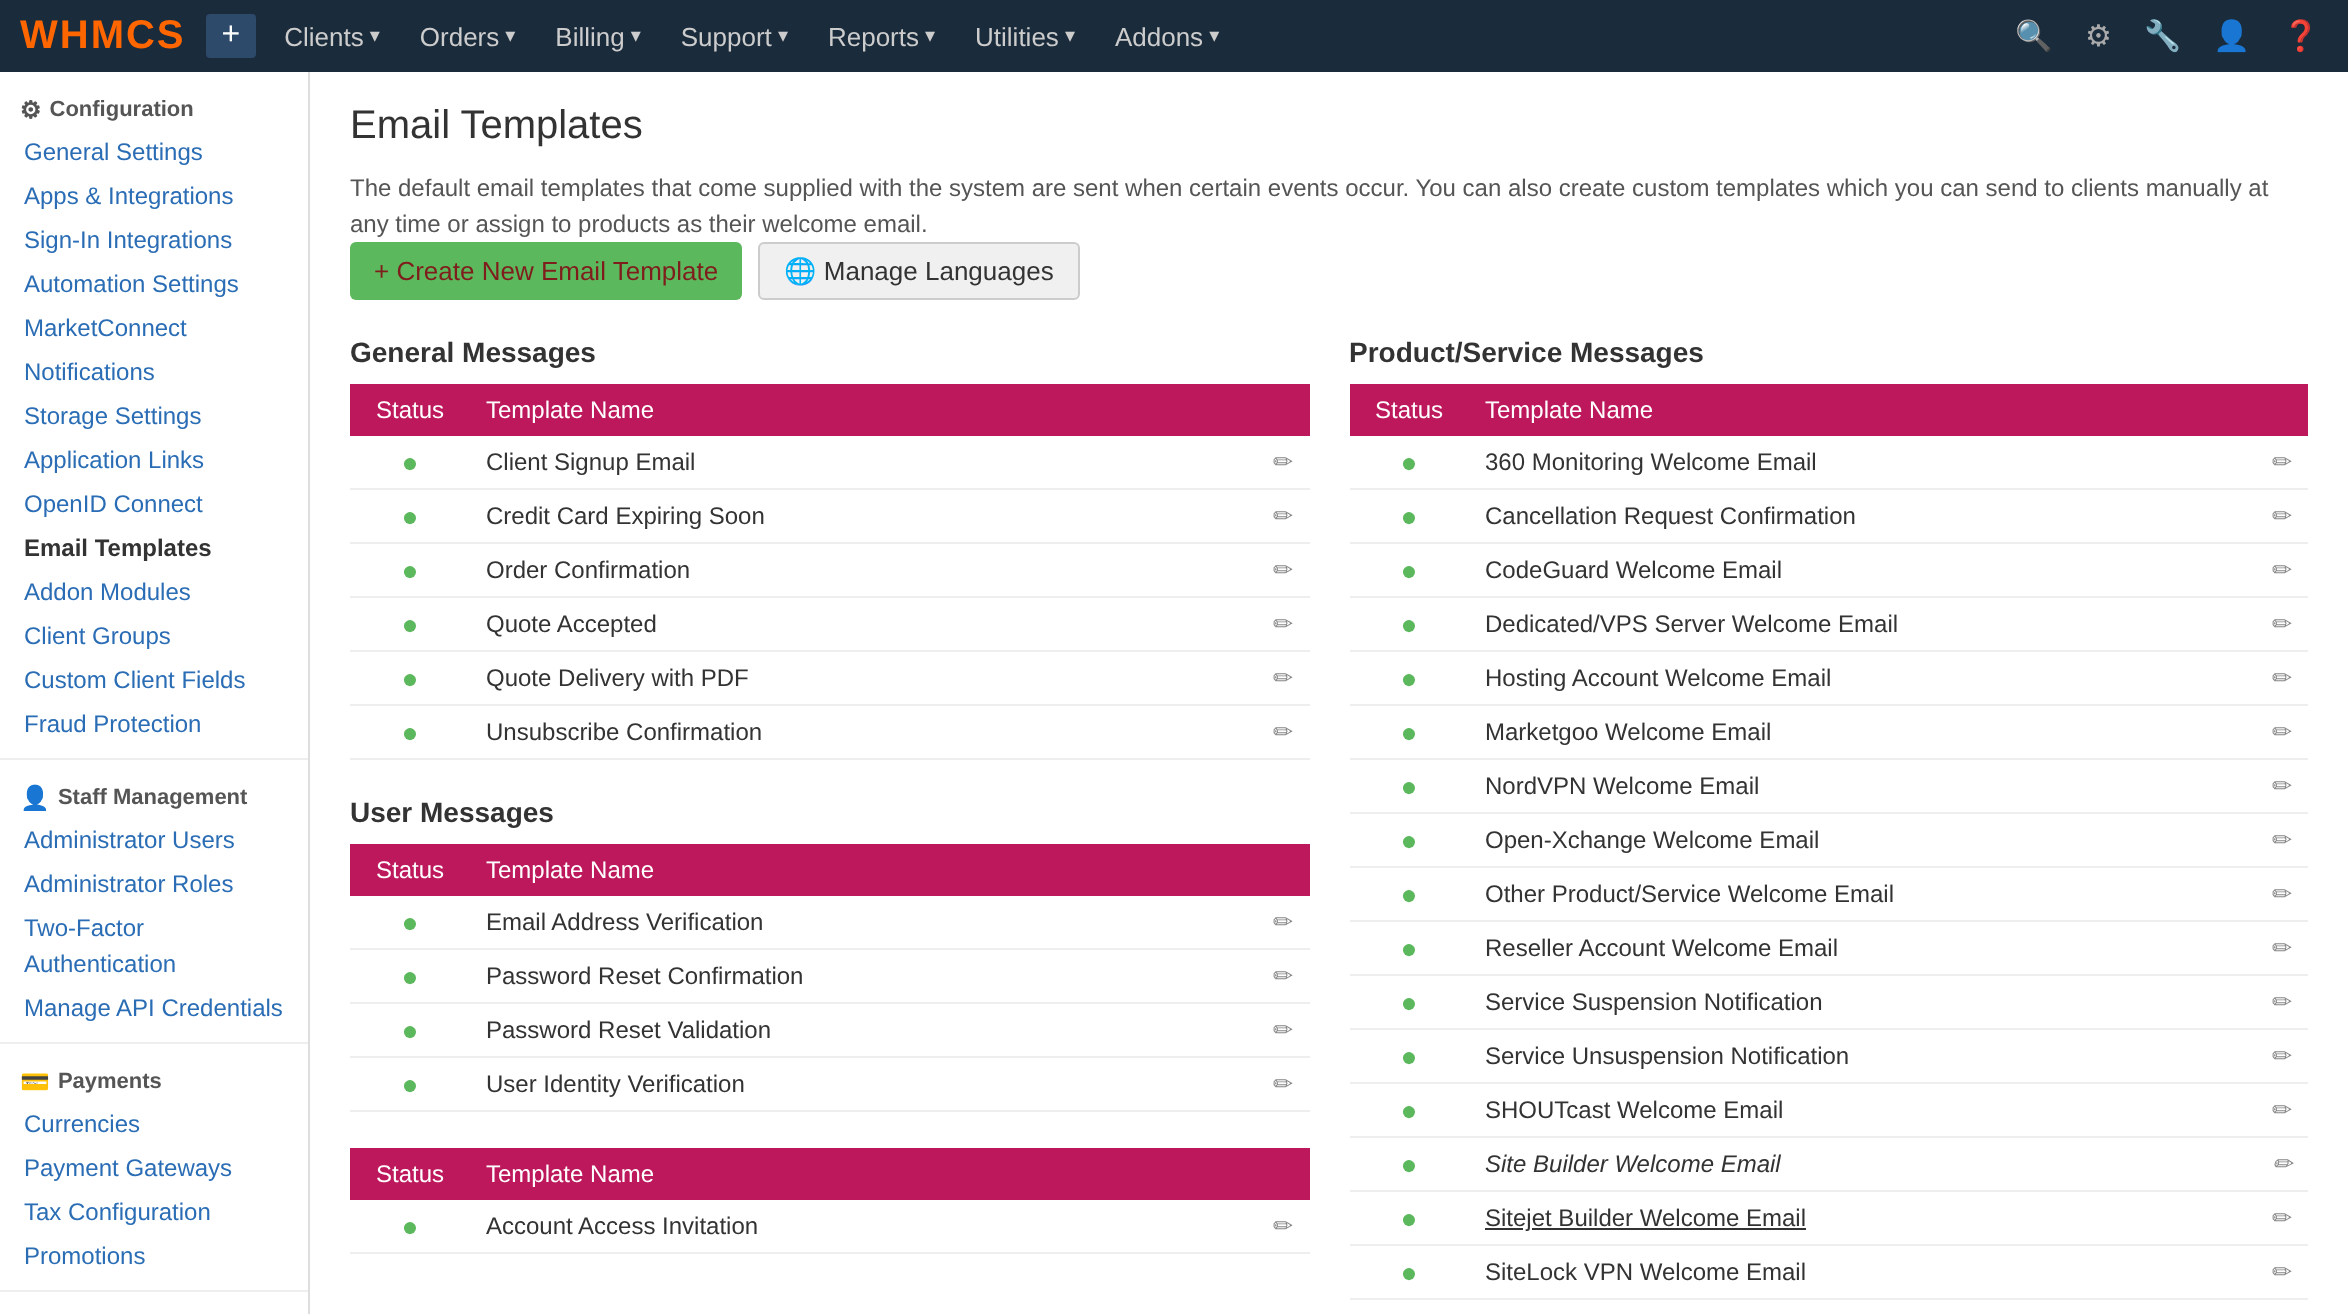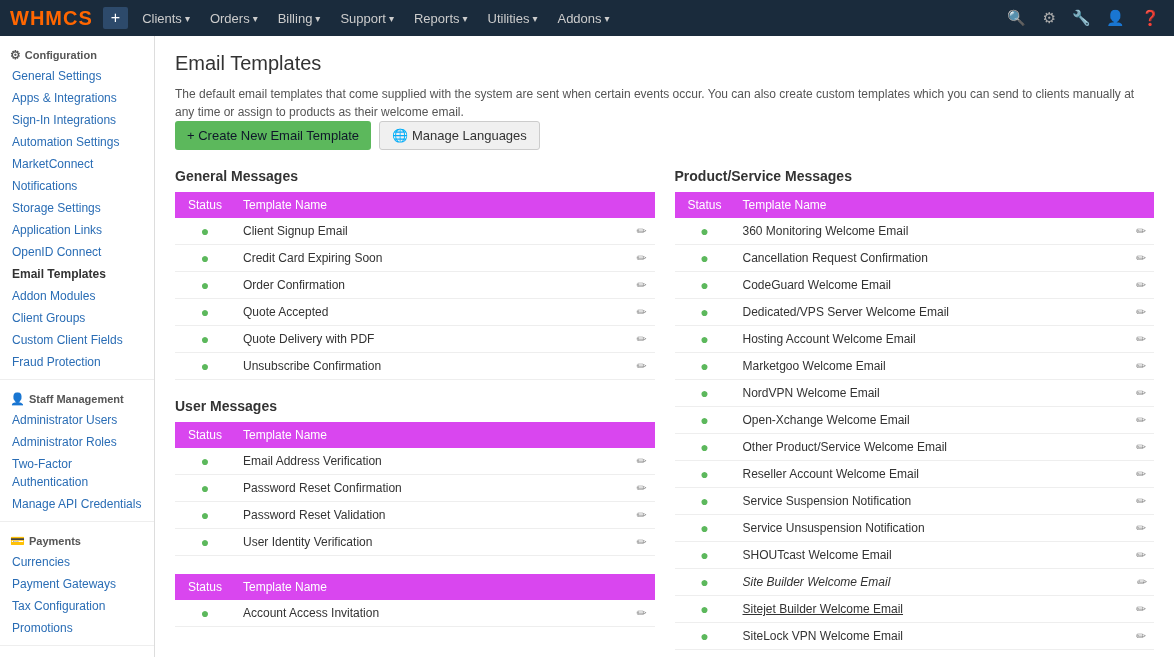--- a/index.html
+++ b/index.html
@@ -115,21 +115,21 @@
       line-height: 1.5;
     }
 
     .action-bar {
       display: flex;
       gap: 8px;
       margin-bottom: 18px;
     }
     .btn-primary {
       background: #5cb85c;
-      color: #0f172a;
+      color: #7f1d1d;
       border: none;
       padding: 6px 12px;
       font-size: 13px;
       cursor: pointer;
       border-radius: 3px;
       display: flex;
       align-items: center;
       gap: 4px;
     }
     .btn-secondary {
@@ -161,21 +161,21 @@
       margin-bottom: 8px;
     }
 
     .template-table {
       width: 100%;
       border-collapse: collapse;
       margin-bottom: 18px;
       font-size: 12px;
     }
     .template-table thead tr {
-      background: #d946ef;
+      background: #be185d;
       color: #fff;
     }
     .template-table thead th {
       padding: 6px 8px;
       text-align: left;
       font-weight: normal;
     }
     .template-table thead th.status-col {
       width: 60px;
       text-align: center;

